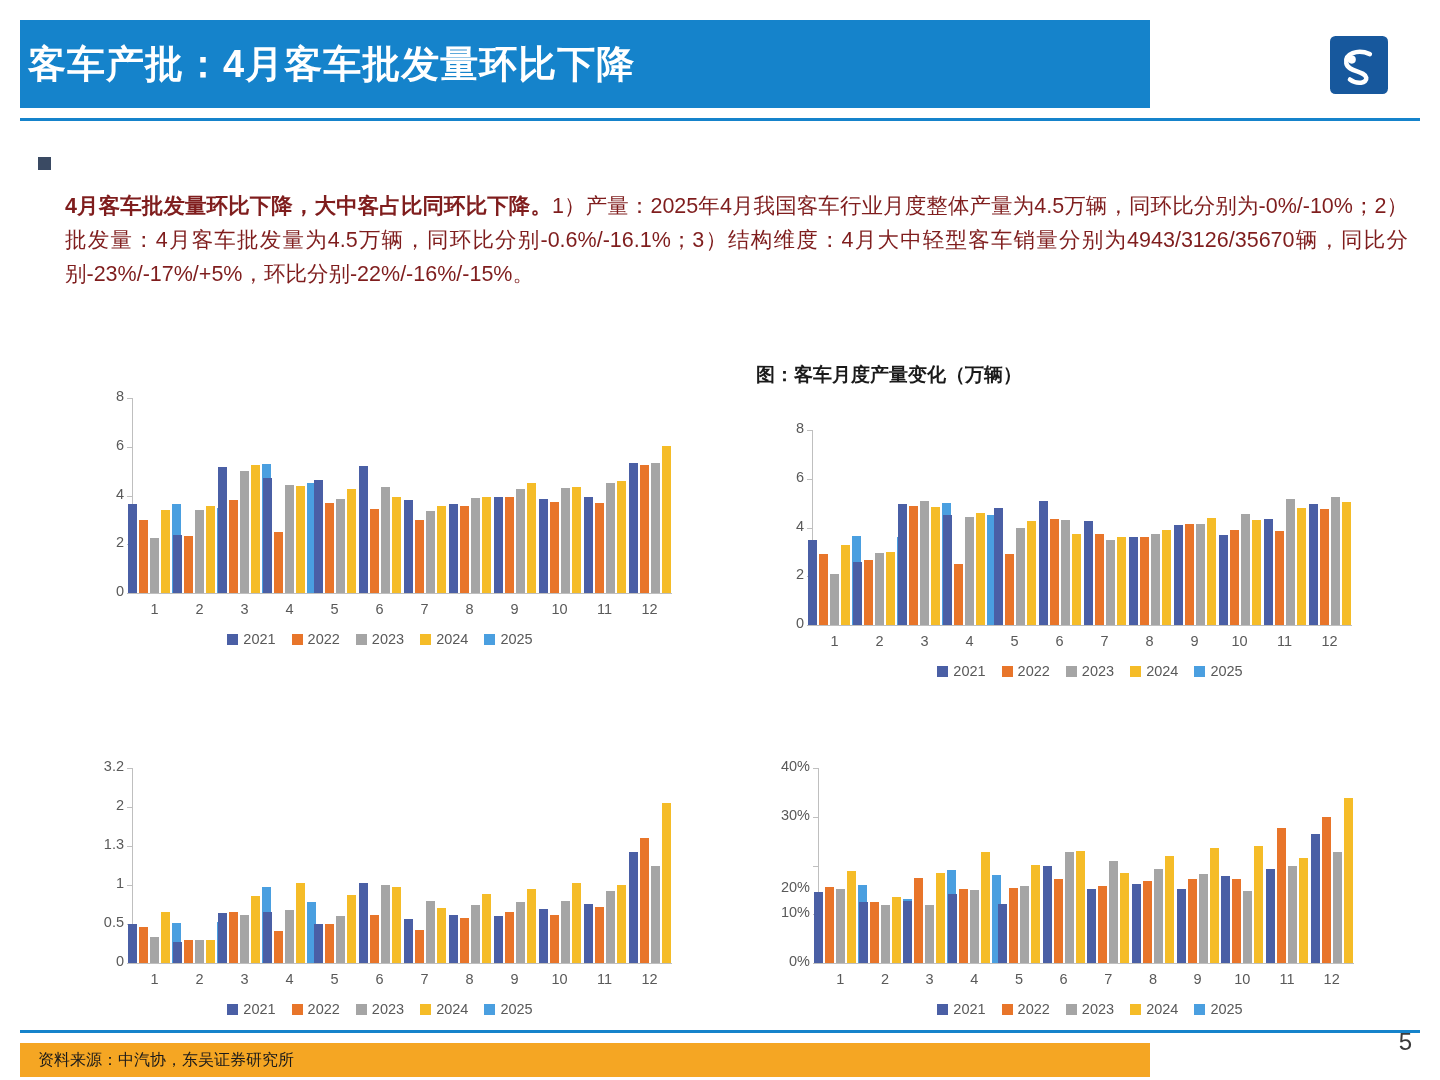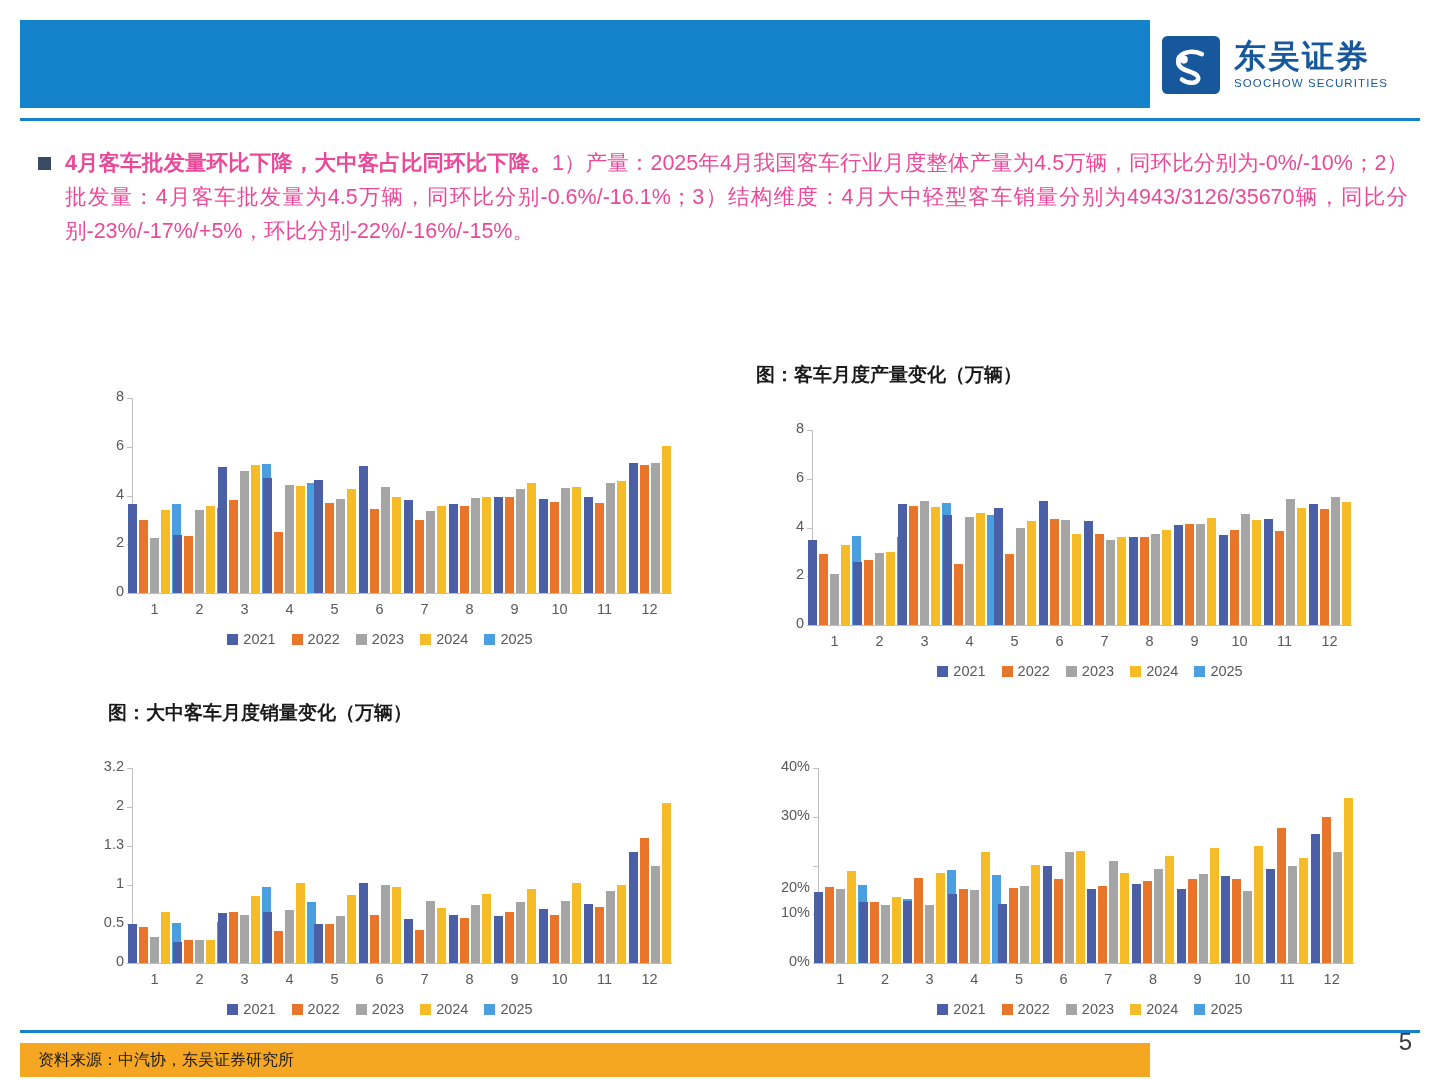--- a/index.html
+++ b/index.html
@@ -40,21 +40,21 @@
 
   
   .bullet-block {
     position:absolute; left:38px; top:146px; width:1370px;
     display:flex; gap:14px;
   }
   .bullet-sq {
     width:13px; height:13px; background:#3a4a63; margin-top:11px; flex:none;
   }
   .bullet-text {
-    font-size:21.5px; line-height:34px; color:#ec4899; text-align:justify;
+    font-size:21.5px; line-height:34px; color:#7f1d1d; text-align:justify;margin-top:43px;
   }
   .bullet-text b { font-weight:bold; }
 
   
   .panel { position:absolute; }
   .panel-title {
     font-size:19px; font-weight:bold; color:#1a1a1a; white-space:nowrap;
   }
   .plot { position:relative; }
   .axis-line { position:absolute; background:#bfbfbf; }
@@ -83,30 +83,27 @@
   }
   .page-num {
     position:absolute; right:28px; top:1028px; font-size:24px; color:#3a3a3a;
   }
 </style>
 </head>
 <body>
 
 <div class="header">
   <div class="header-bar"></div>
+  <div class="header-title">客车产批：4月客车批发量环比下降</div>
   <div class="logo-wrap">
     <svg class="logo-mark" viewBox="0 0 64 64">
       <rect x="0" y="0" width="64" height="64" rx="6" fill="#17589d"></rect>
       <path d="M44 20 C30 14, 16 20, 18 30 C20 40, 38 38, 40 46 C41 52, 30 54, 22 48" fill="none" stroke="#ffffff" stroke-width="5" stroke-linecap="round"></path>
       <circle cx="24" cy="26" r="4.5" fill="#ffffff"></circle>
     </svg>
-    <div class="logo-text">
-      <span class="logo-cn">东吴证券</span>
-      <span class="logo-en">SOOCHOW SECURITIES</span>
-    </div>
   </div>
 </div>
 <div class="header-rule"></div>
 
 <div class="bullet-block">
   <div class="bullet-sq"></div>
   <div class="bullet-text" id="bullet-text"><b>4月客车批发量环比下降，大中客占比同环比下降。</b>1）产量：2025年4月我国客车行业月度整体产量为4.5万辆，同环比分别为-0%/-10%；2）批发量：4月客车批发量为4.5万辆，同环比分别-0.6%/-16.1%；3）结构维度：4月大中轻型客车销量分别为4943/3126/35670辆，同比分别-23%/-17%/+5%，环比分别-22%/-16%/-15%。</div>
 </div>
 
 <div id="chart-0" class="panel" style="left:60px; top:330px; width:640px; height:330px;">
@@ -308,21 +305,20 @@
         <span class="legend-swatch" style="background: rgb(245, 188, 40);"></span>
         <span>2024</span>
       </div>
       <div class="legend-item">
         <span class="legend-swatch" style="background: rgb(74, 159, 224);"></span>
         <span>2025</span>
       </div>
     </div>
   </div>
 <div id="chart-2" class="panel" style="left:60px; top:700px; width:640px; height:330px;">
-    <div class="panel-title" style="position: absolute; left: 48px; top: 0px;">图：大中客车月度销量变化（万辆）</div>
     <div class="plot" style="position: absolute; left: 72px; top: 68px; width: 540px; height: 195px;">
       <div class="axis-line" style="left: 0px; top: 0px; width: 1px; height: 195px;"></div>
       <div class="axis-line" style="left: 0px; top: 195px; width: 540px; height: 1px;"></div>
       <div class="tick-label" style="left: -56px; top: 185px; width: 48px;">0</div>
       <div class="axis-line" style="left: -5px; top: 195px; width: 5px; height: 1px;"></div>
       <div class="tick-label" style="left: -56px; top: 146px; width: 48px;">0.5</div>
       <div class="axis-line" style="left: -5px; top: 156px; width: 5px; height: 1px;"></div>
       <div class="tick-label" style="left: -56px; top: 107px; width: 48px;">1</div>
       <div class="axis-line" style="left: -5px; top: 117px; width: 5px; height: 1px;"></div>
       <div class="tick-label" style="left: -56px; top: 68px; width: 48px;">1.3</div>

